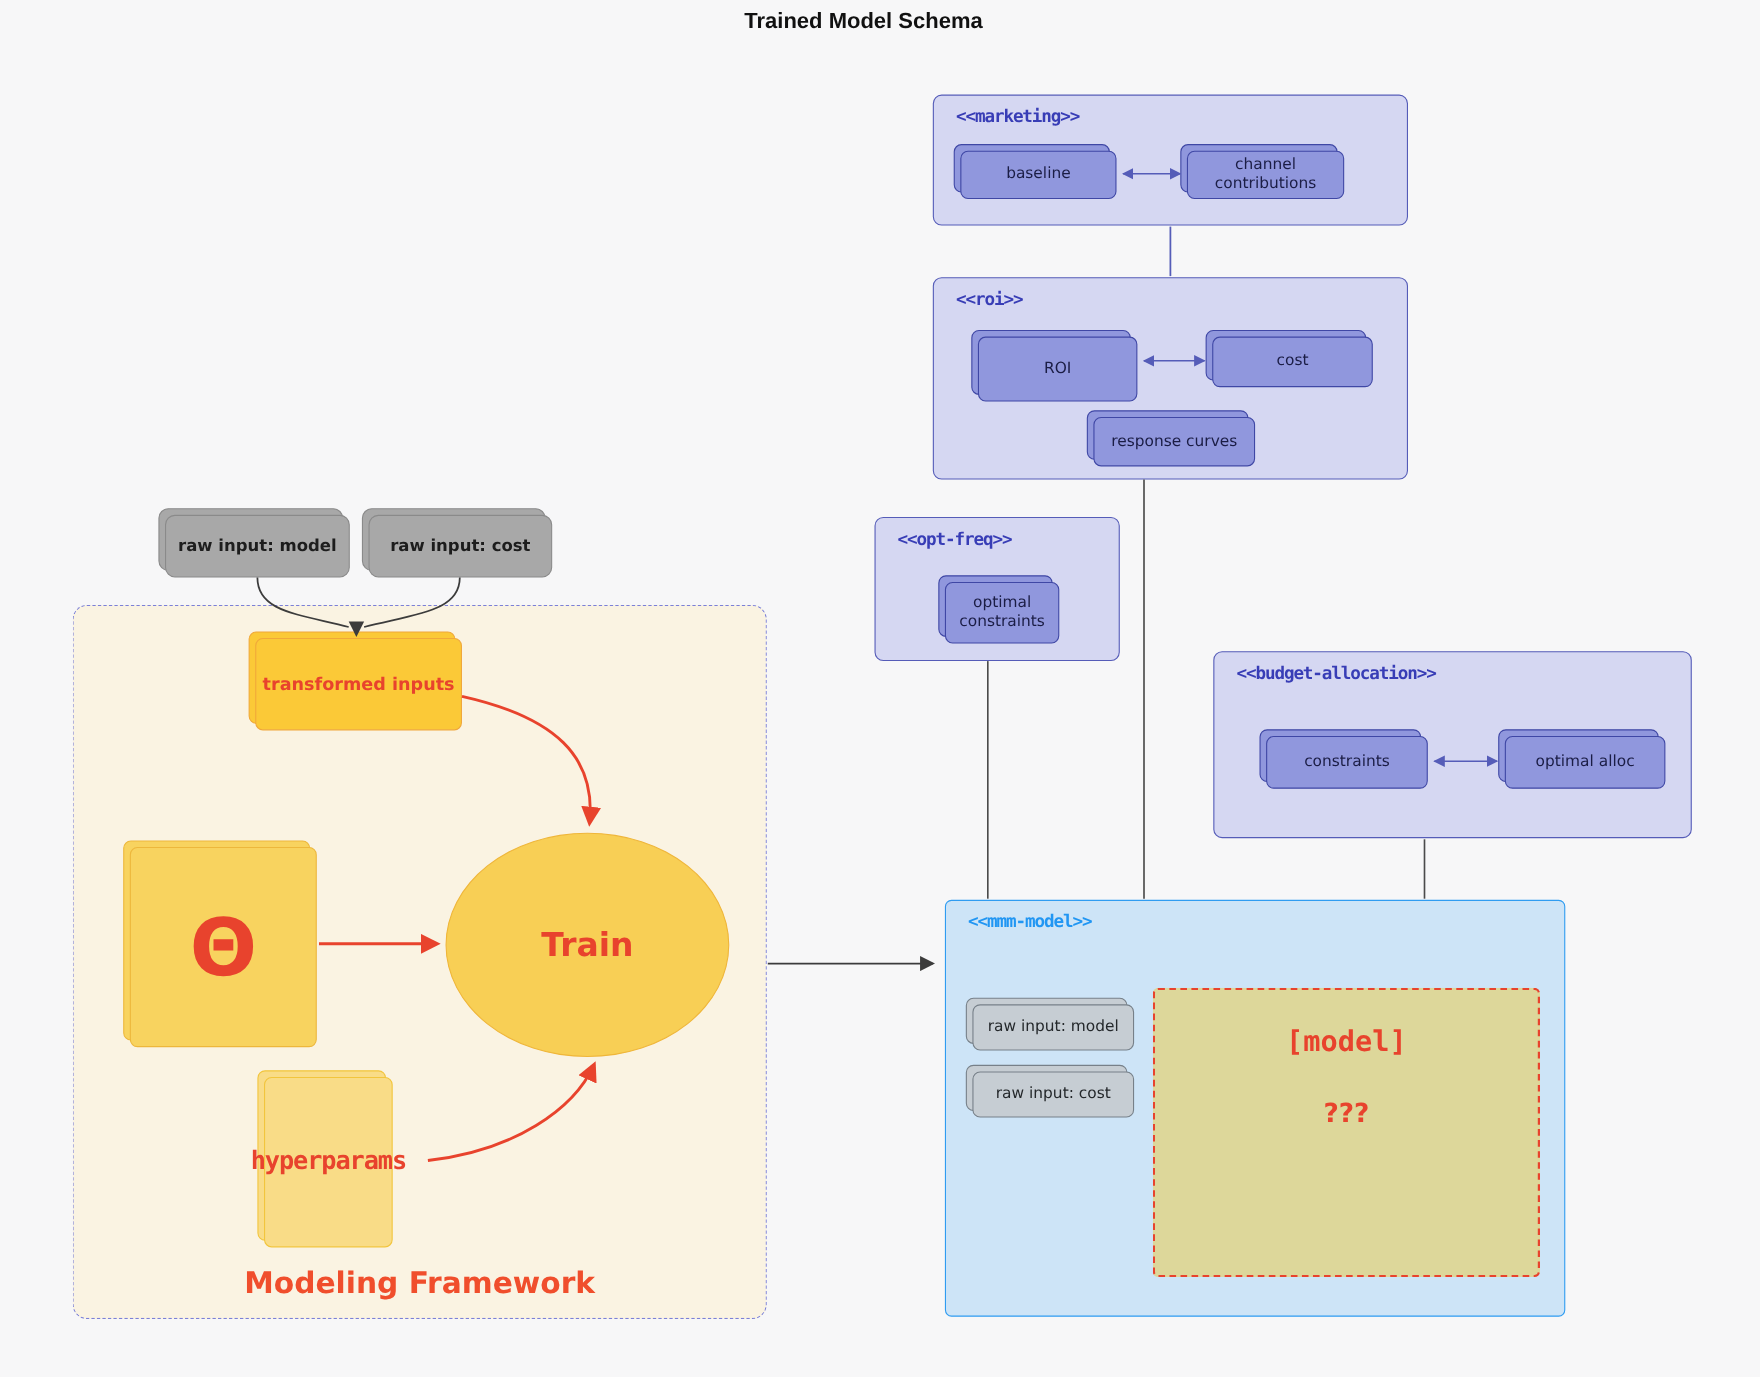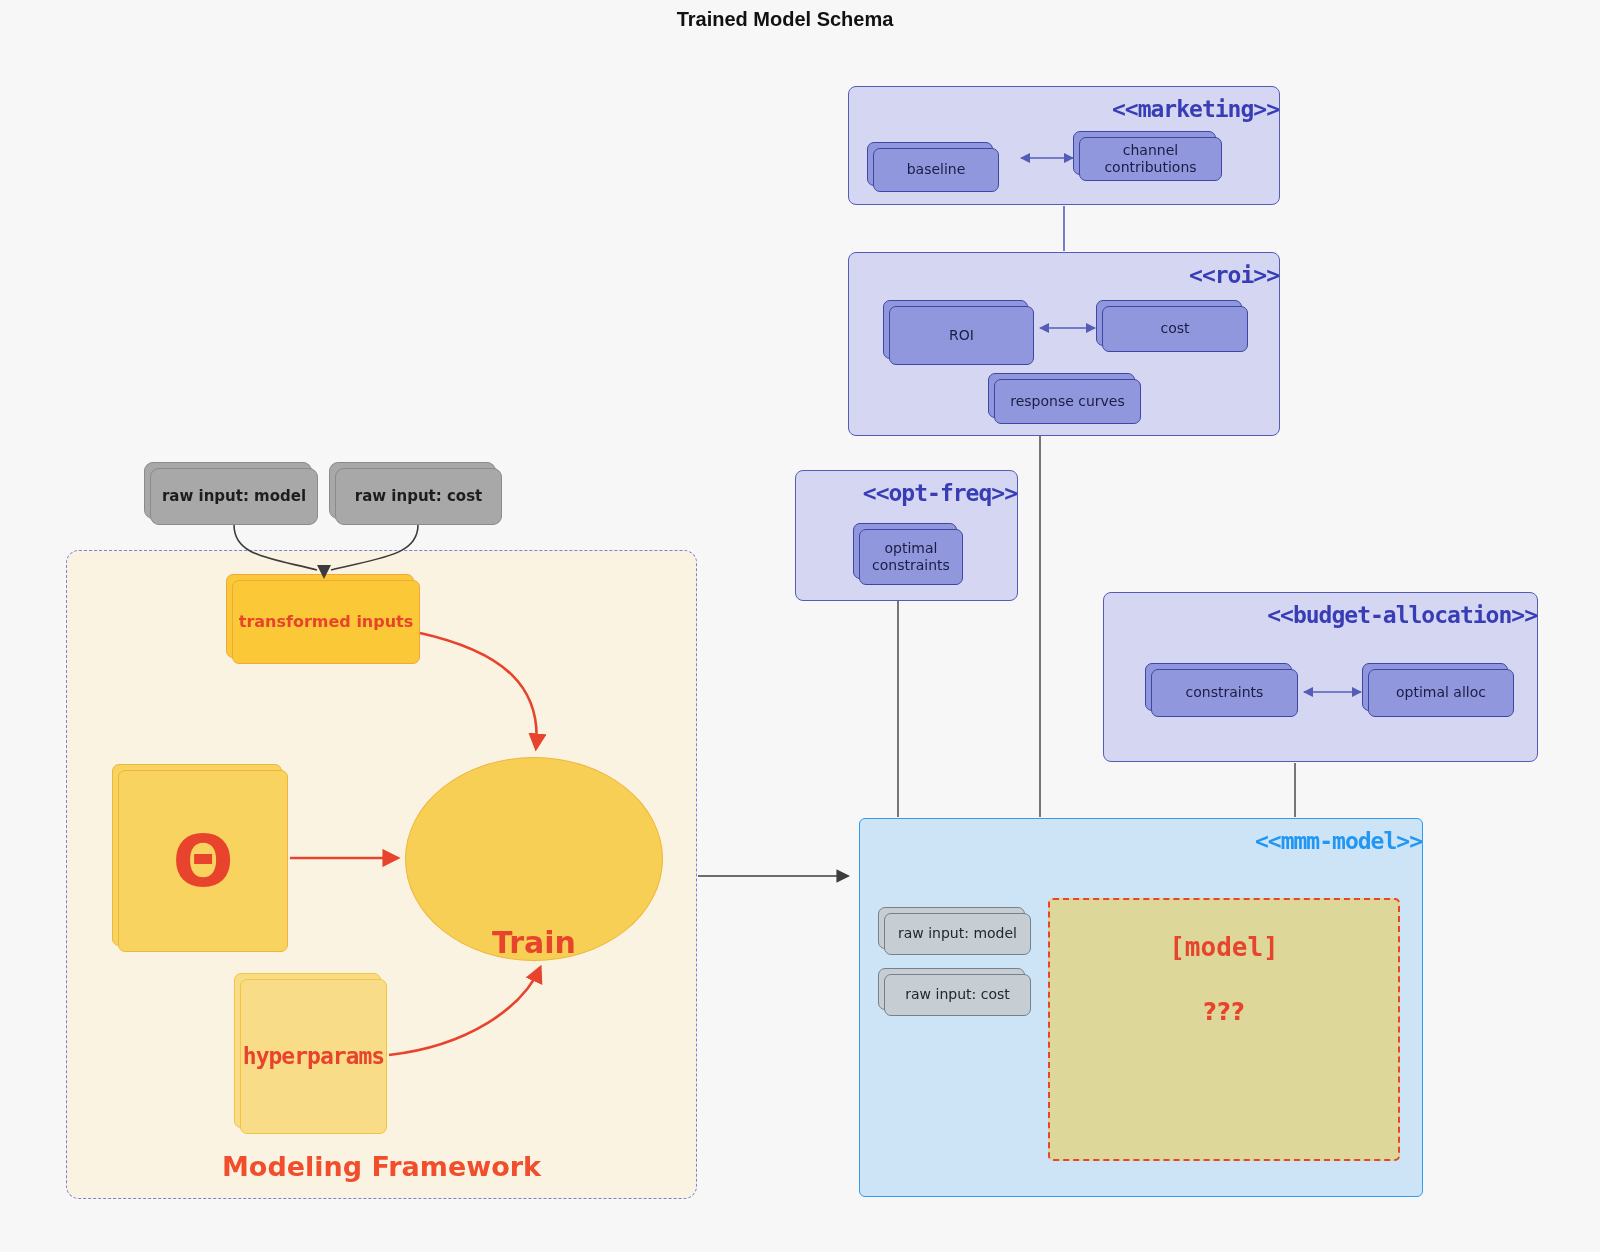--- a/index.html
+++ b/index.html
@@ -18,22 +18,22 @@
   html,body{margin:0;padding:0;}
   body{width:1600px;height:1252px;background:var(--background);
        font-family:"DejaVu Sans",sans-serif;overflow:hidden;}
   .canvas{position:relative;width:1600px;height:1252px;}
   .page-title{position:absolute;left:0;top:8px;width:1570px;text-align:center;
       font-family:"Liberation Sans",sans-serif;font-weight:700;font-size:20px;color:#111;}
   svg.edges{position:absolute;left:0;top:0;pointer-events:none;z-index:5;}
 
   .cluster{position:absolute;border-radius:8px;background:var(--cluster-fill);
       border:1.4px solid var(--cluster-border);box-sizing:border-box;}
-  .cluster-title{text-align:right;font-family:"DejaVu Sans Mono",monospace;
-      font-weight:700;font-size:23px;color:var(--cluster-title);margin-top:9px;letter-spacing:-1px;padding-left:20px;}
+  .cluster-title{text-align:left;font-family:"DejaVu Sans Mono",monospace;
+      font-weight:700;font-size:16px;color:var(--cluster-title);margin-top:9px;letter-spacing:-1px;padding-left:20px;}
   .cluster.mmm{background:var(--mmm-fill);border:1.7px solid var(--mmm-border);border-radius:6px;}
   .cluster.mmm .cluster-title{color:var(--mmm-title);}
   .cluster.framework{background:var(--framework-fill);
       border:1.6px dashed var(--framework-border);border-radius:13px;z-index:1;}
 
   .stack{position:absolute;z-index:2;}
   .stack .shadow,.stack .front{position:absolute;inset:0;border-radius:7px;box-sizing:border-box;}
   .stack .shadow{transform:translate(-6px,-6px);}
   .stack .front{display:flex;align-items:center;justify-content:center;text-align:center;line-height:1.25;}
 
@@ -51,21 +51,21 @@
 
   .amber .shadow,.amber .front{background:var(--yellow-mid);border:1.6px solid var(--yellow-mid-border);}
   .amber .front{color:var(--red);font-weight:700;font-size:72px;}
 
   .lightgold .shadow,.lightgold .front{background:var(--yellow-light);border:1.6px solid var(--yellow-light-border);}
   .lightgold .front{color:var(--red);font-weight:700;font-size:23px;
       font-family:"DejaVu Sans Mono",monospace;letter-spacing:-1px;}
 
   .ellipse{position:absolute;z-index:2;background:var(--yellow-train);
       border:1.6px solid var(--yellow-train-border);border-radius:50%;
-      display:flex;align-items:flex-end;justify-content:center;
+      display:flex;align-items:center;justify-content:center;
       color:var(--red);font-weight:700;font-size:30px;}
 
   .model-dashed{position:absolute;background:var(--model-box-fill);
       border:2.6px dashed var(--red);border-radius:5px;box-sizing:border-box;z-index:2;}
   .model-label{position:absolute;top:12px;width:100%;text-align:center;
       font-family:"DejaVu Sans Mono",monospace;font-weight:700;font-size:26px;color:var(--red);margin-top:20px;}
   .model-unknown{position:absolute;top:98px;width:100%;text-align:center;
       font-weight:700;font-size:24px;color:var(--red);}
   .framework-label{position:absolute;top:600px;width:100%;text-align:center;
       font-weight:700;font-size:27px;color:var(--red-orange);}
@@ -104,21 +104,21 @@
 
     <path d="M 1021 158 L 1073 158" fill="none" stroke="#555cb8" stroke-width="1.4" marker-start="url(#arrPurple)" marker-end="url(#arrPurple)"></path>
     <path d="M 1040 328 L 1095 328" fill="none" stroke="#555cb8" stroke-width="1.4" marker-start="url(#arrPurple)" marker-end="url(#arrPurple)"></path>
     <path d="M 1304 692 L 1361 692" fill="none" stroke="#555cb8" stroke-width="1.4" marker-start="url(#arrPurple)" marker-end="url(#arrPurple)"></path>
   </svg>
 
   <div class="page-title">Trained Model Schema</div>
 
   <section class="cluster" style="left:848px;top:86px;width:432px;height:119px">
     <div class="cluster-title">&lt;&lt;marketing&gt;&gt;</div>
-    <div class="stack purple" style="left:24px;top:61px;width:126px;height:44px">
+    <div class="stack purple" style="left:24px;top:50px;width:142px;height:44px">
       <div class="shadow"></div>
       <div class="front">
           <span>baseline</span>
         </div>
     </div>
     <div class="stack purple" style="left:230px;top:50px;width:143px;height:44px">
       <div class="shadow"></div>
       <div class="front">
           <span>channel contributions</span>
         </div>
@@ -221,20 +221,20 @@
     <div class="shadow"></div>
     <div class="front">
         <span>Θ</span>
       </div>
   </div>
 
   <div class="ellipse" style="left:405px;top:757px;width:256px;height:202px">
     <span>Train</span>
   </div>
 
-  <div class="stack lightgold" style="left:240px;top:979px;width:147px;height:155px">
+  <div class="stack lightgold" style="left:240px;top:979px;width:117px;height:155px">
     <div class="shadow"></div>
     <div class="front">
         <span>hyperparams</span>
       </div>
   </div>
 
 </div>
 
 </body></html>

